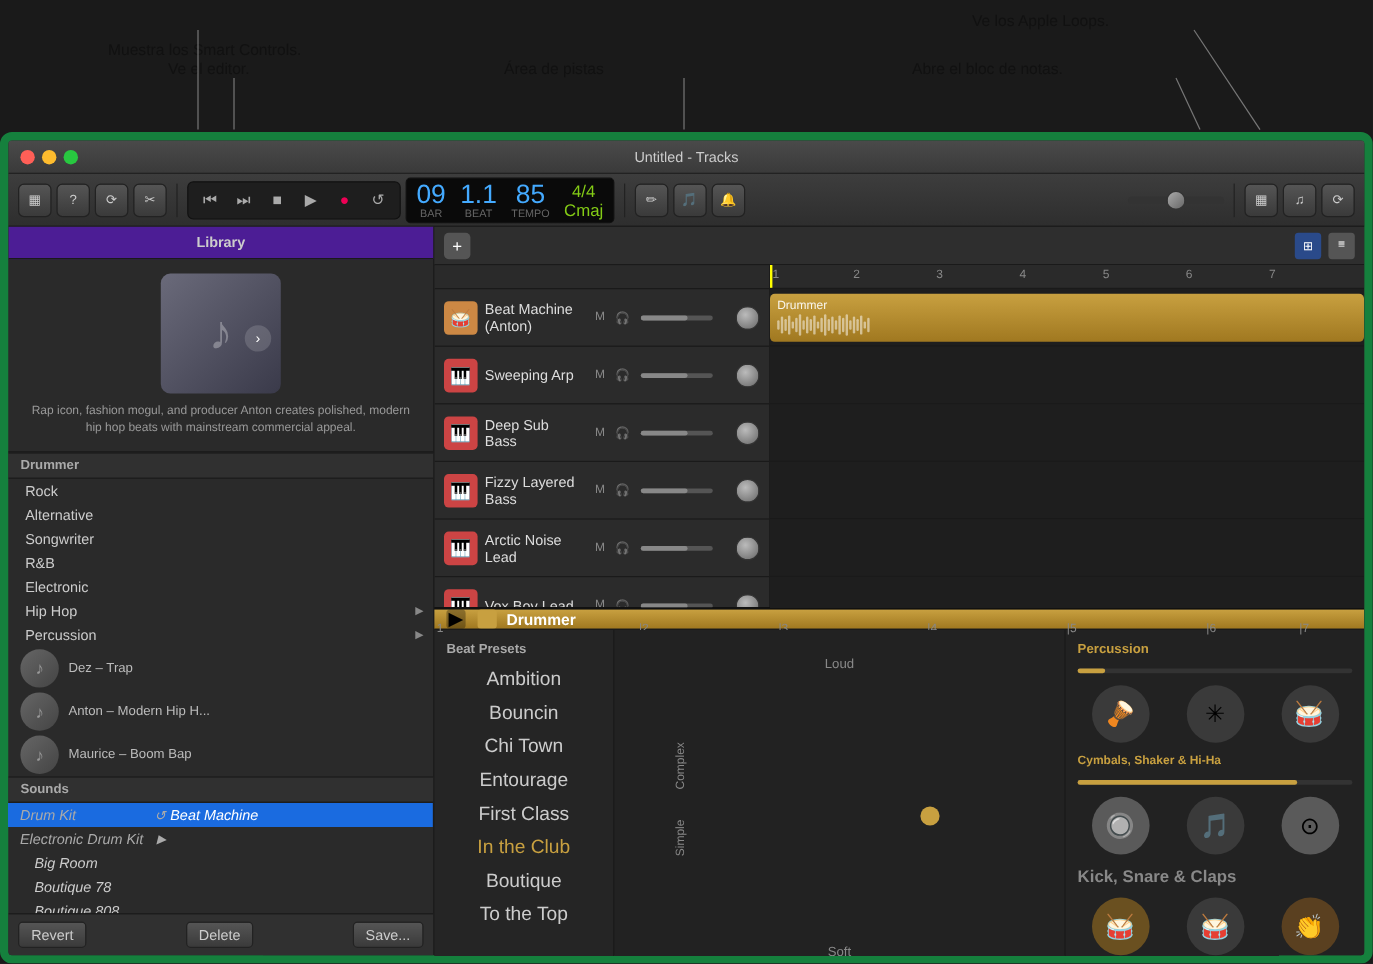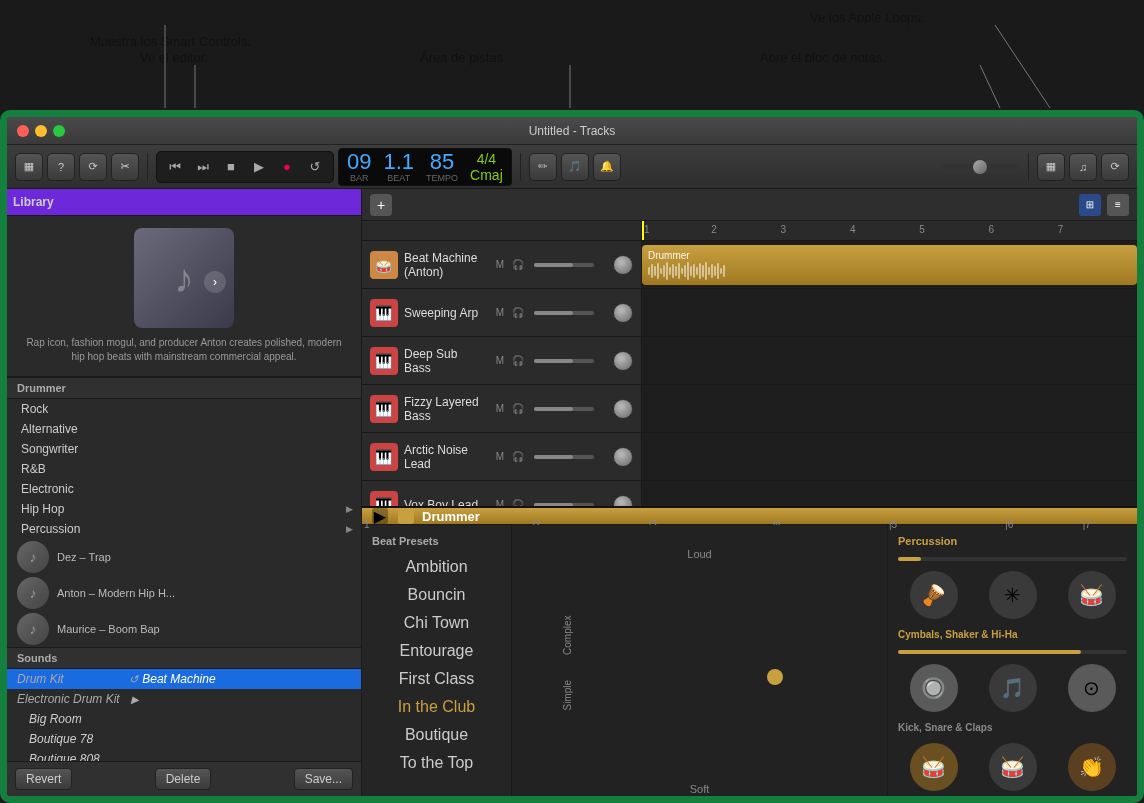--- a/index.html
+++ b/index.html
@@ -113,26 +113,26 @@
     
     .library {
       width: 355px;
       background: #2a2a2a;
       border-right: 1px solid #1a1a1a;
       display: flex;
       flex-direction: column;
       flex-shrink: 0;
     }
     .library-header {
-      text-align: left;
+      text-align: center;
       padding: 6px;
       font-size: 12px;
       color: #ccc;
       font-weight: 600;
-      background: #6d28d9;
+      background: #4c1d95;
       border-bottom: 1px solid #1a1a1a;
     }
     .library-preview {
       padding: 12px;
       text-align: center;
       border-bottom: 1px solid #1a1a1a;
       position: relative;
     }
     .preview-img {
       width: 100px; height: 100px;
@@ -953,21 +953,21 @@
                 <div class="perc-drum active">🔘</div>
               </div>
               <div class="perc-item">
                 <div class="perc-drum dark">🎵</div>
               </div>
               <div class="perc-item">
                 <div class="perc-drum active">⊙</div>
               </div>
             </div>
 
-            <div class="perc-label" style="font-size:10px;color:#888;">Kick, Snare &amp; Claps</div>
+            <div class="perc-label" style="font-size:14px;color:#888;">Kick, Snare &amp; Claps</div>
 
             <div class="perc-kick-grid">
               <div class="perc-item">
                 <div class="perc-drum active" style="background:#6a5020;">🥁</div>
               </div>
               <div class="perc-item">
                 <div class="perc-drum dark">🥁</div>
               </div>
               <div class="perc-item">
                 <div class="perc-drum active" style="background:#5a4020;">👏</div>

